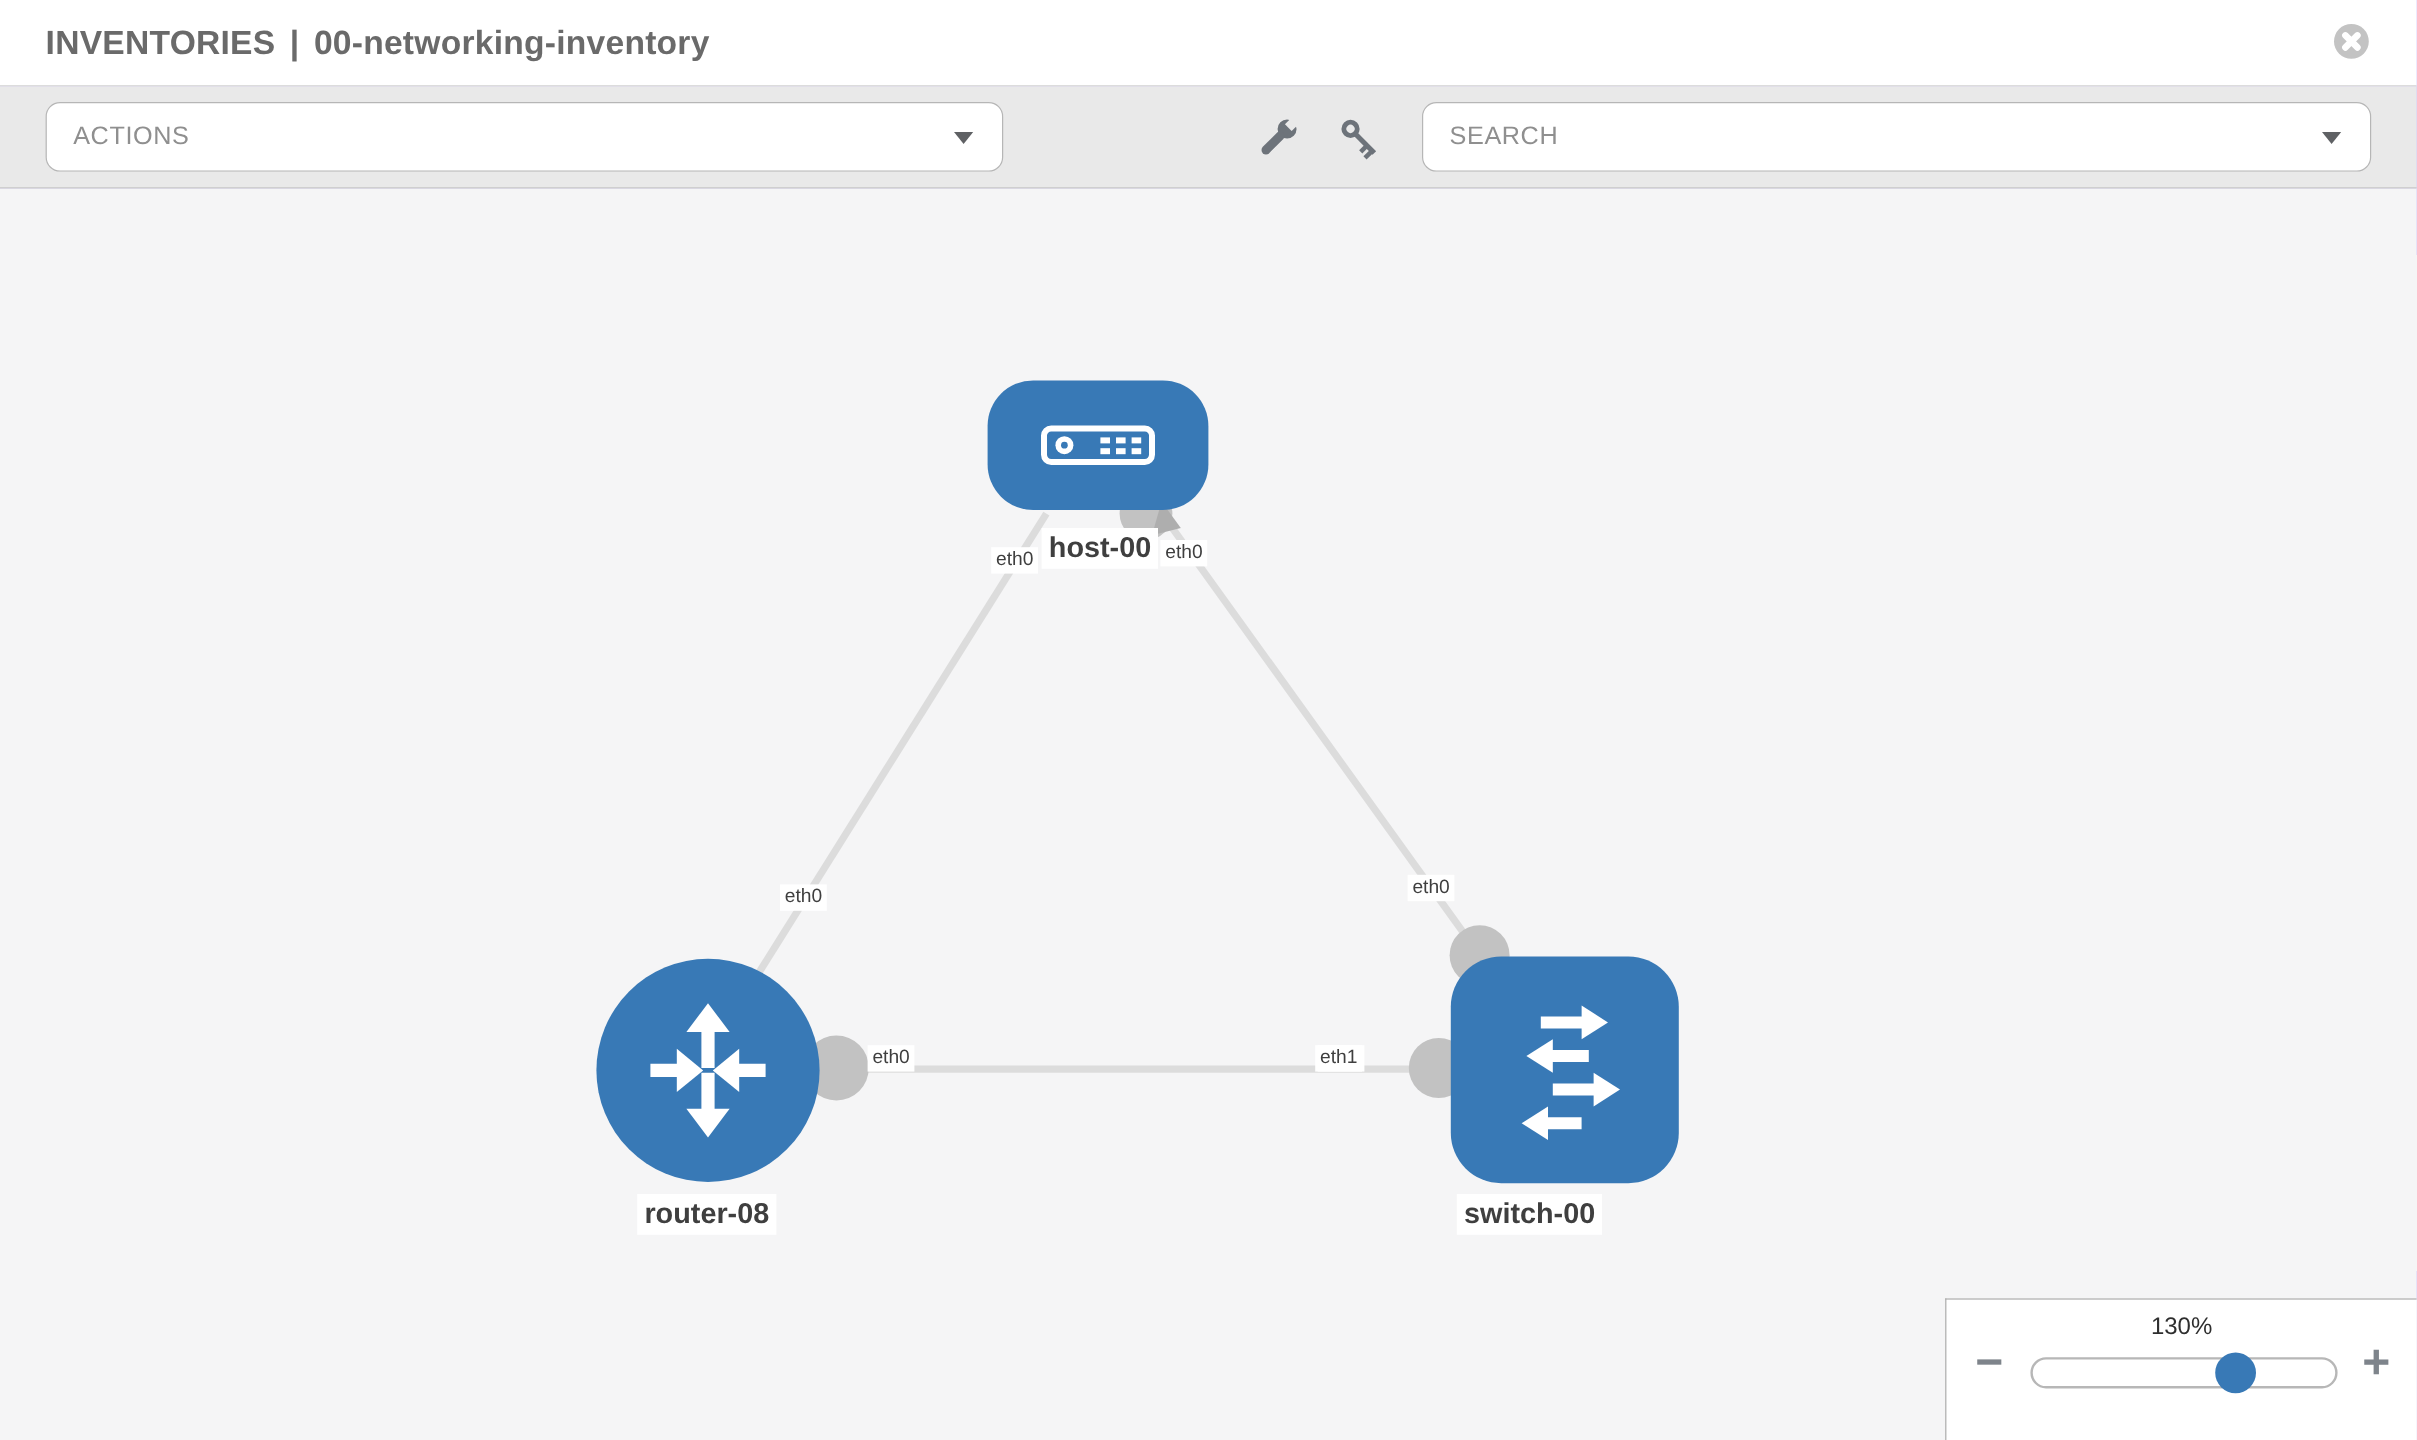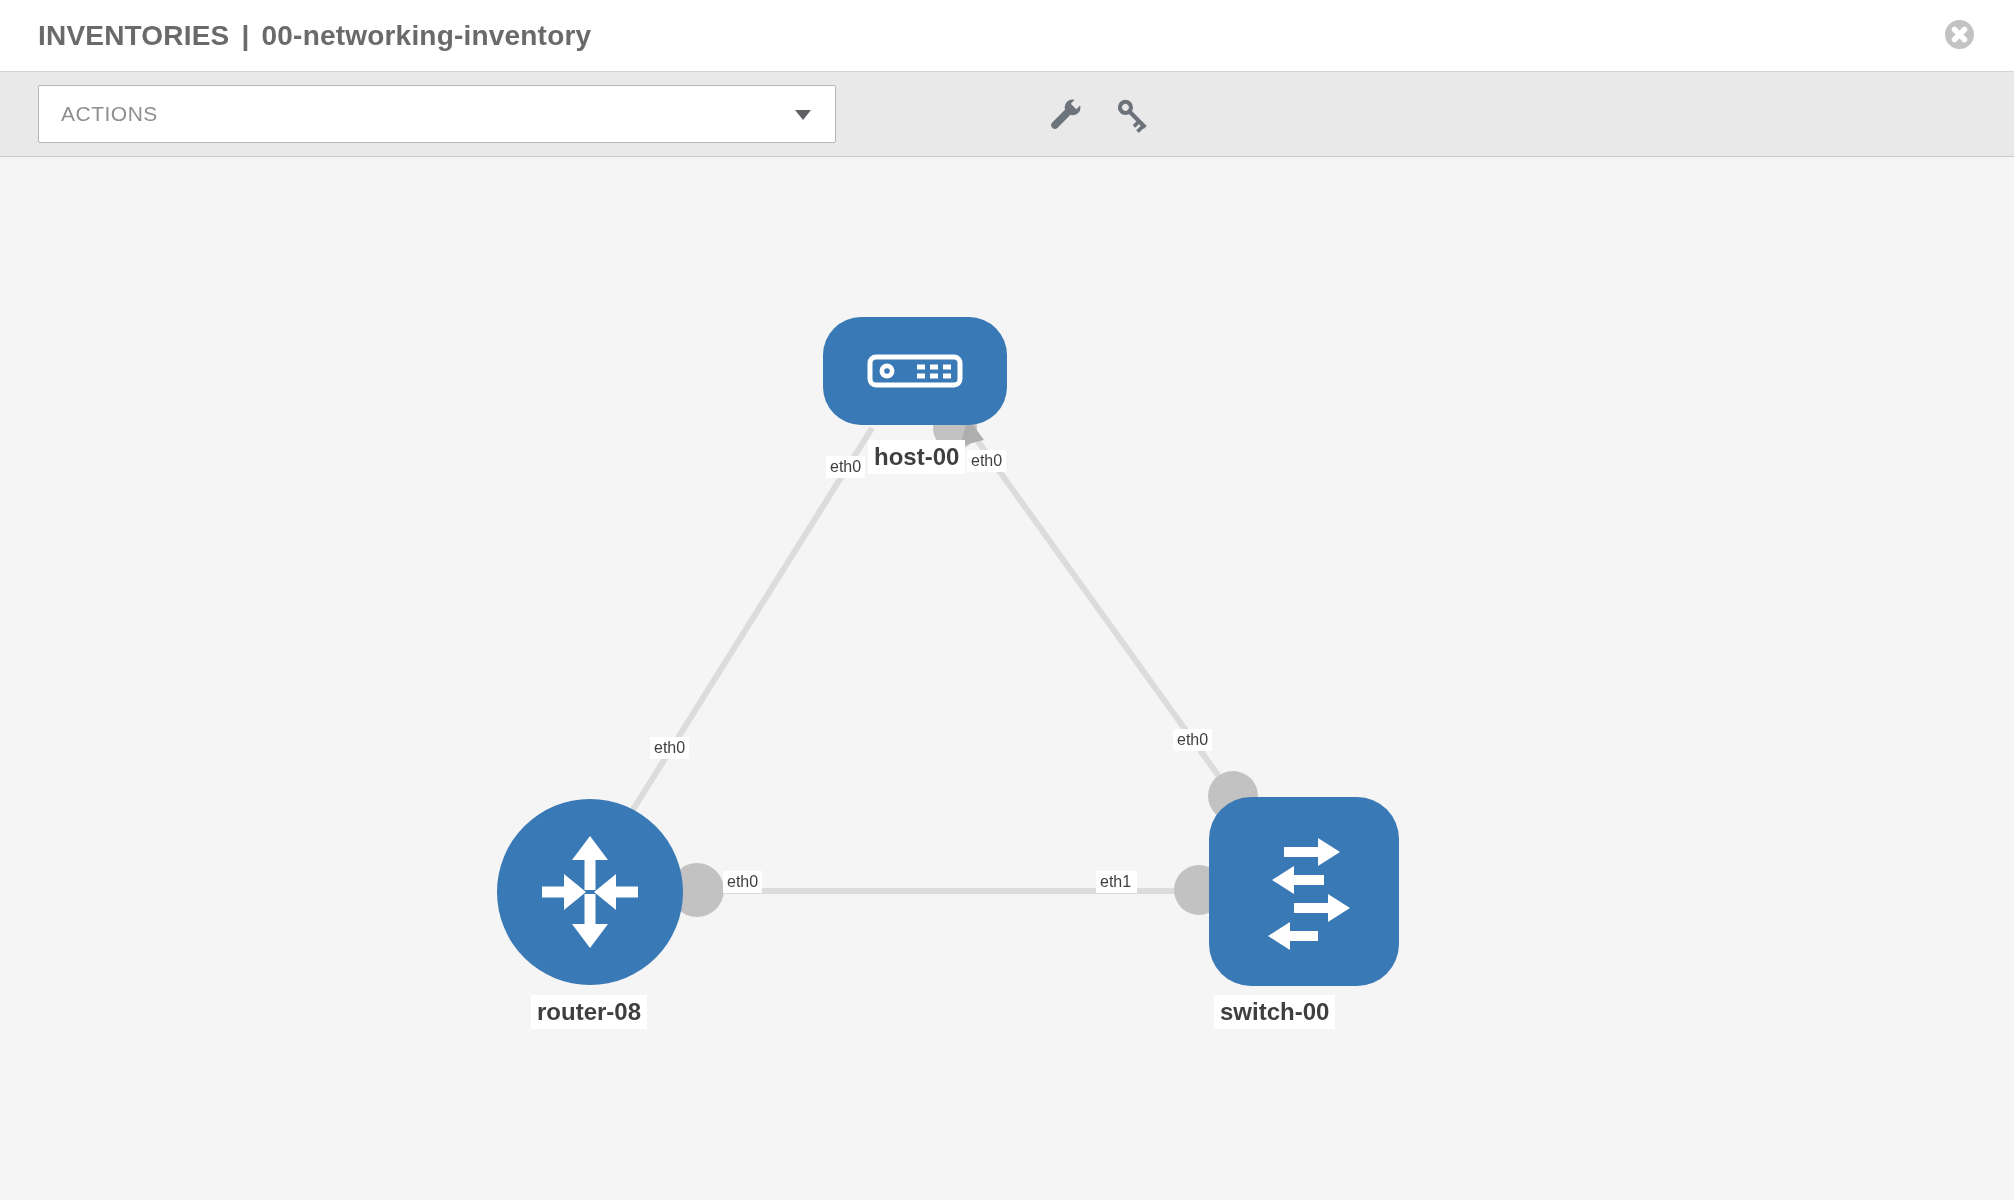--- a/index.html
+++ b/index.html
@@ -14,21 +14,21 @@
            font-size:28px; font-weight:bold; color:#6a6a6a; letter-spacing:0.2px; }
   .title .sep { margin:0 12px; font-weight:bold; }
   .close-btn { position:absolute; left:1945px; top:20px; width:29px; height:29px;
                border:none; border-radius:50%; background:#c3c3c3; cursor:pointer;
                display:flex; align-items:center; justify-content:center; padding:0; }
 
   
   .toolbar { position:absolute; left:0; top:72px; width:2014px; height:85px;
              background:#e9e9e9; border-bottom:1px solid #c9c9c9; z-index:9; }
   .select { position:absolute; top:13px; height:58px; background:#fff;
-            border:1px solid #b6b6b6; border-radius:2px; cursor:pointer; }
+            border:1px solid #b6b6b6; border-radius:12px; cursor:pointer; }
   .select .label { position:absolute; left:22px; top:0; line-height:56px;
                    font-size:21px; color:#8f8f8f; letter-spacing:0.5px; }
   .caret { position:absolute; right:24px; top:24px; width:0; height:0;
            border-left:8px solid transparent; border-right:8px solid transparent;
            border-top:10px solid #5f6164; }
   .sel-actions { left:38px; width:798px; }
   .sel-search  { left:1185px; width:791px; }
   .tool-btn { position:absolute; top:22px; width:44px; height:44px; border:none;
               background:transparent; cursor:pointer; padding:0; }
   .tool-wrench { left:1042px; }
@@ -100,20 +100,24 @@
       <svg width="44" height="44" viewBox="0 0 40 40">
         <g transform="rotate(45 20 20)" fill="#6d737a">
           <circle cx="9" cy="20" r="5" fill="none" stroke="#6d737a" stroke-width="3.8"></circle>
           <rect x="13.6" y="18.2" width="21" height="3.8"></rect>
           <rect x="25" y="21.2" width="3.4" height="5.6"></rect>
           <rect x="30.6" y="21.2" width="3.4" height="6.6"></rect>
         </g>
       </svg>
     </button>
 
+    <div class="select sel-search">
+      <span class="label">SEARCH</span>
+      <span class="caret"></span>
+    </div>
   </div>
 
   <div class="canvas"></div>
 
   <svg class="linklayer" width="2014" height="1200" viewBox="0 0 2014 1200">
     <line x1="872" y1="428" x2="614" y2="840" stroke="#dcdcdc" stroke-width="6"></line>
     <line x1="964" y1="422" x2="1233" y2="796" stroke="#dcdcdc" stroke-width="6"></line>
     <line x1="650" y1="891" x2="1250" y2="891" stroke="#dcdcdc" stroke-width="6"></line>
     <circle cx="955" cy="428" r="22" fill="#c2c2c2"></circle>
     <polygon points="960,446 984,440 968,418" fill="#aeaeae"></polygon>
@@ -171,14 +175,22 @@
   <div class="lbl node-lbl" style="left:1194px; top:995px;margin-left:20px;">switch-00</div>
 
   <div class="lbl if-lbl" style="left:826px; top:456px;">eth0</div>
   <div class="lbl if-lbl" style="left:967px; top:450px;">eth0</div>
   <div class="lbl if-lbl" style="left:650px; top:737px;">eth0</div>
   <div class="lbl if-lbl" style="left:1173px; top:729px;">eth0</div>
   <div class="lbl if-lbl" style="left:723px; top:871px;">eth0</div>
   <div class="lbl if-lbl" style="left:1098px; top:871px;">eth0</div>
   <div class="lbl if-lbl" style="left:1096px; top:871px;">eth1</div>
 
+  <div class="zoom-panel">
+    <div class="zoom-level">130%</div>
+    <button class="zoom-btn zoom-minus">−</button>
+    <div class="zoom-track">
+      <div class="zoom-handle" style="left: 67%;"></div>
+    </div>
+    <button class="zoom-btn zoom-plus">+</button>
+  </div>
 
 </div>
 
 </body></html>

